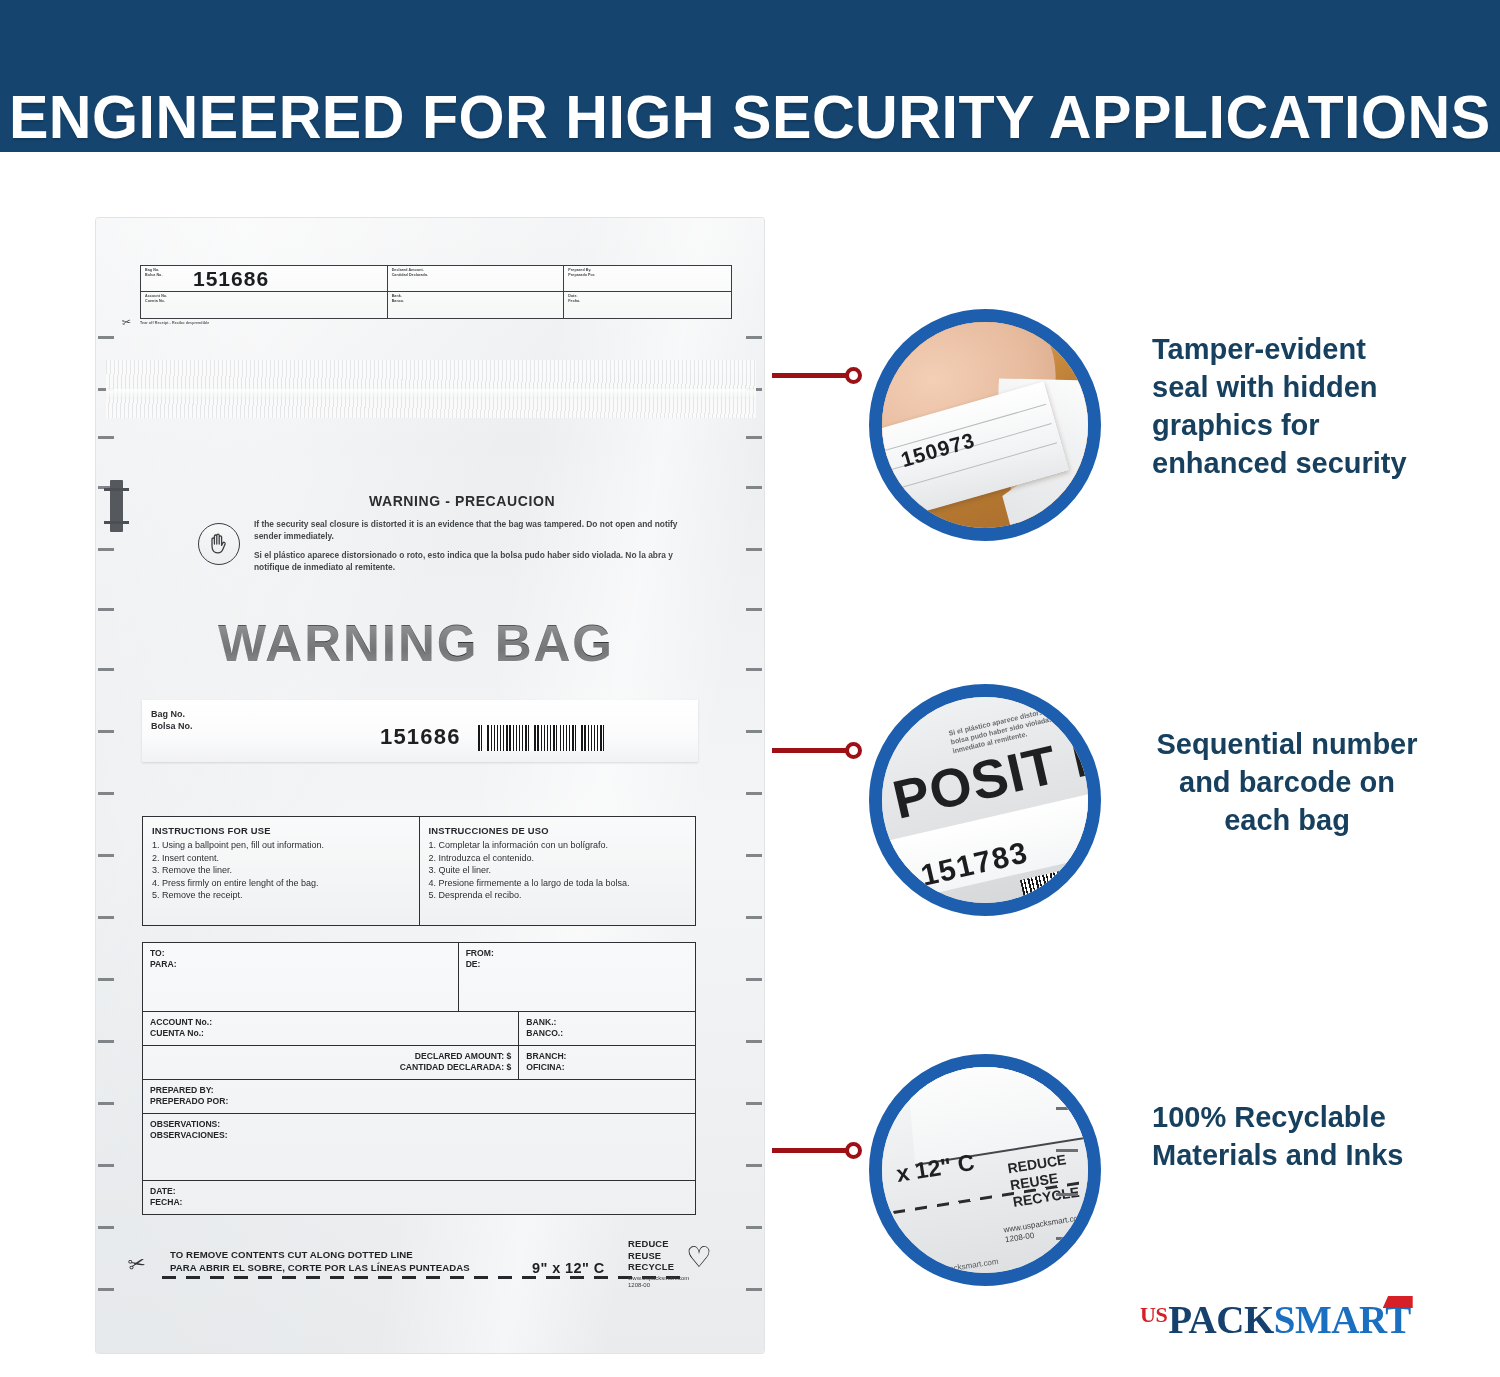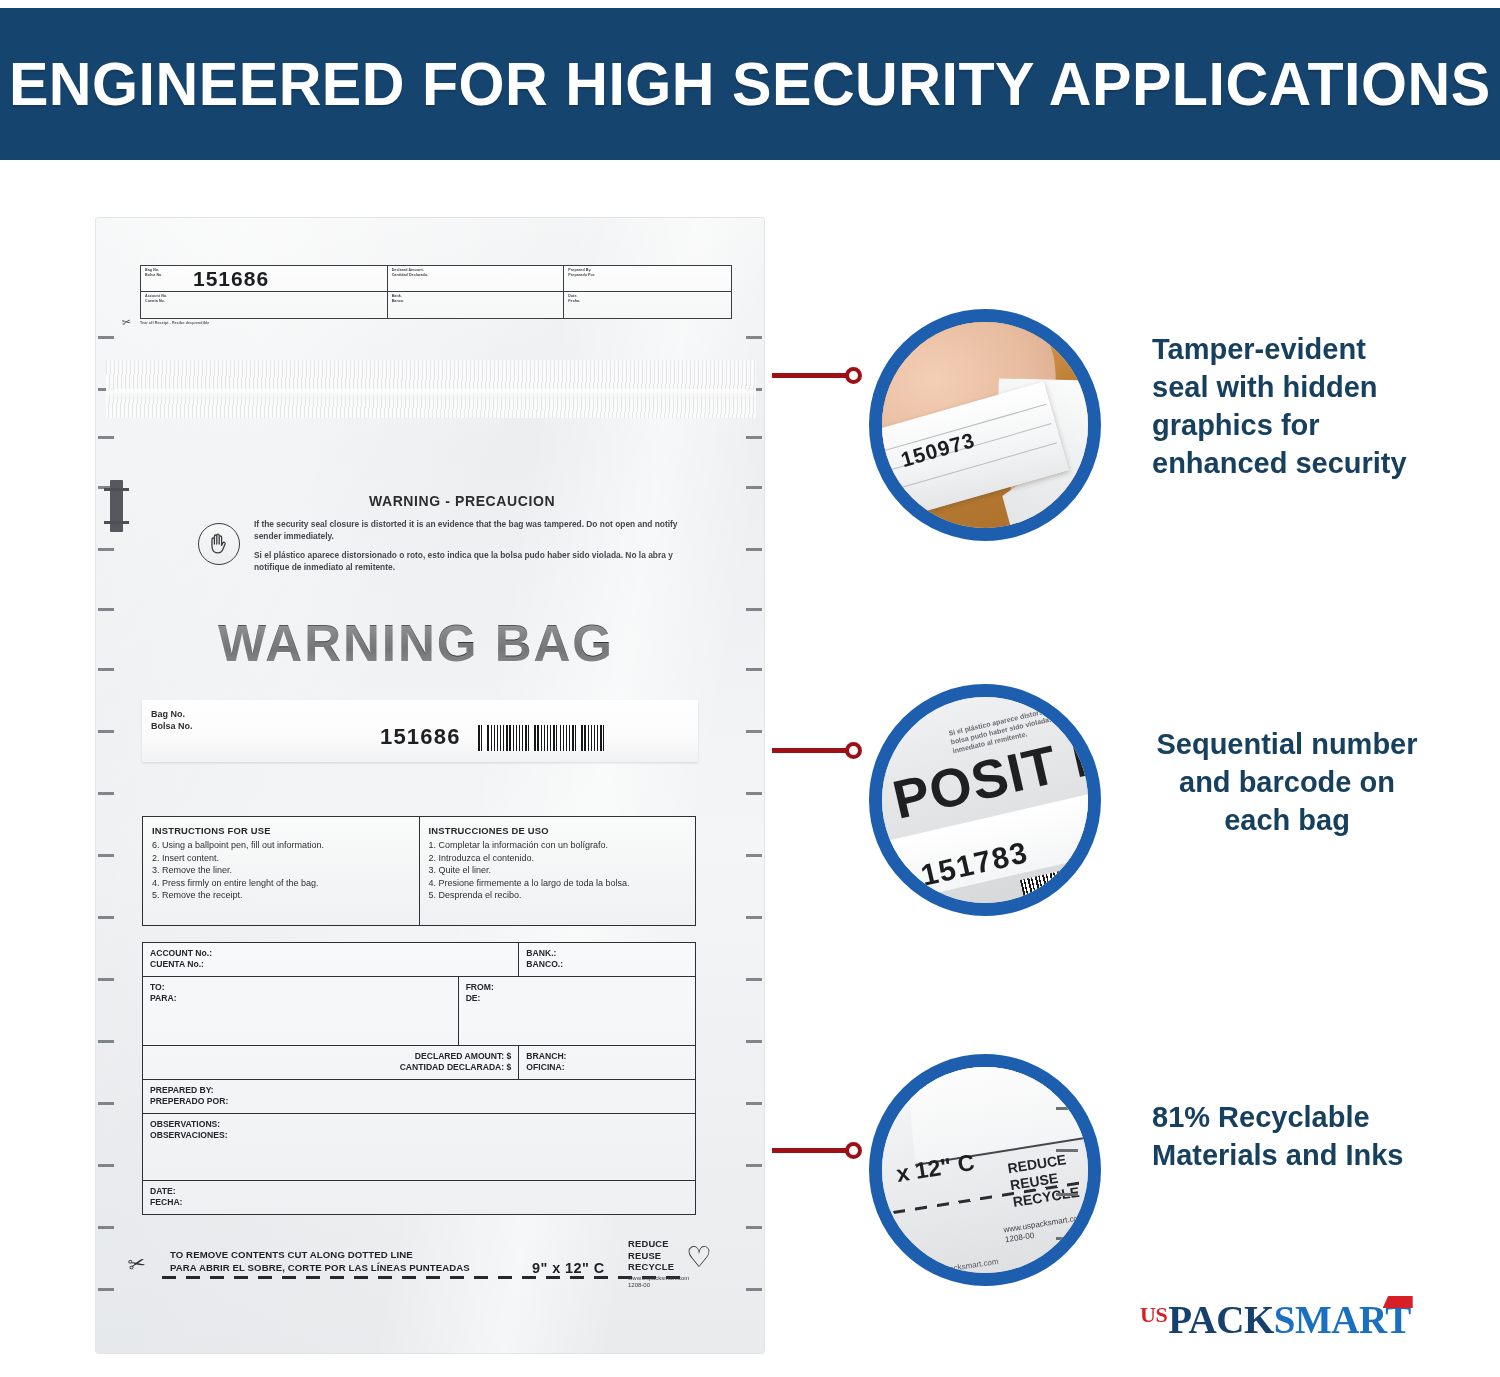--- a/index.html
+++ b/index.html
@@ -12,26 +12,26 @@
     height: 1377px;
     position: relative;
     overflow: hidden;
     font-family: "Liberation Sans", sans-serif;
     color: #17405f;
   }
 
   
   .header-banner {
     position: absolute;
-    left: 0; top: 8px;
+    left: 0; top: 0;
     width: 1500px;
     height: 152px;
     background: #15456f;
     display: flex;
-    align-items: center;
+    align-items: flex-end;
     justify-content: center;
     overflow: hidden;
   }
   .header-title {
     color: #ffffff;
     font-family: "Liberation Sans Narrow", "Liberation Sans", sans-serif;
     font-weight: bold;
     font-size: 61px;
     letter-spacing: 0.5px;
     transform: scaleX(0.97);
@@ -783,55 +783,55 @@
       <div>Bag No.</div>
       <div>Bolsa No.</div>
     </div>
     <div class="bagno-num">151686</div>
     <div class="barcode"></div>
   </div>
 
   <div class="instr-box">
     <div class="instr-col">
       <div class="instr-h">INSTRUCTIONS FOR USE</div>
-      <div class="instr-li">6. Using a ballpoint pen, fill out information.</div>
+      <div class="instr-li">1. Using a ballpoint pen, fill out information.</div>
       <div class="instr-li">2. Insert content.</div>
       <div class="instr-li">3. Remove the liner.</div>
       <div class="instr-li">4. Press firmly on entire lenght of the bag.</div>
       <div class="instr-li">5. Remove the receipt.</div>
     </div>
     <div class="instr-col">
       <div class="instr-h">INSTRUCCIONES DE USO</div>
       <div class="instr-li">1. Completar la información con un bolígrafo.</div>
       <div class="instr-li">2. Introduzca el contenido.</div>
       <div class="instr-li">3. Quite el liner.</div>
       <div class="instr-li">4. Presione firmemente a lo largo de toda la bolsa.</div>
       <div class="instr-li">5. Desprenda el recibo.</div>
     </div>
   </div>
 
   <div class="form-box">
     <div class="form-row">
+      <div class="form-cell cell-to">
+        <div>TO:</div>
+        <div>PARA:</div>
+      </div>
+      <div class="form-cell cell-from">
+        <div>FROM:</div>
+        <div>DE:</div>
+      </div>
+    </div>
+    <div class="form-row">
       <div class="form-cell cell-acct">
         <div>ACCOUNT No.:</div>
         <div>CUENTA No.:</div>
       </div>
       <div class="form-cell cell-bank">
         <div>BANK.:</div>
         <div>BANCO.:</div>
-      </div>
-    </div>
-    <div class="form-row">
-      <div class="form-cell cell-to">
-        <div>TO:</div>
-        <div>PARA:</div>
-      </div>
-      <div class="form-cell cell-from">
-        <div>FROM:</div>
-        <div>DE:</div>
       </div>
     </div>
     <div class="form-row">
       <div class="form-cell cell-decl">
         <div>DECLARED AMOUNT: $</div>
         <div>CANTIDAD DECLARADA: $</div>
       </div>
       <div class="form-cell cell-branch">
         <div>BRANCH:</div>
         <div>OFICINA:</div>
@@ -939,21 +939,21 @@
     </div>
     <div class="c3-ticks">
       <i style="top:0px;"></i>
       <i style="top:42px;"></i>
       <i style="top:86px;"></i>
       <i style="top:130px;"></i>
       <i style="top:166px;"></i>
     </div>
   </div>
 </div>
-<div class="callout-text ct3">81% Recyclable Materials and Inks</div>
+<div class="callout-text ct3">100% Recyclable Materials and Inks</div>
 
 <div class="logo">
   <span class="logo-us">US</span>
   <span class="logo-pack">PACK</span>
   <span class="logo-smart">
     <span>SMART</span>
     <span class="logo-accent"></span>
   </span>
 </div>
 

